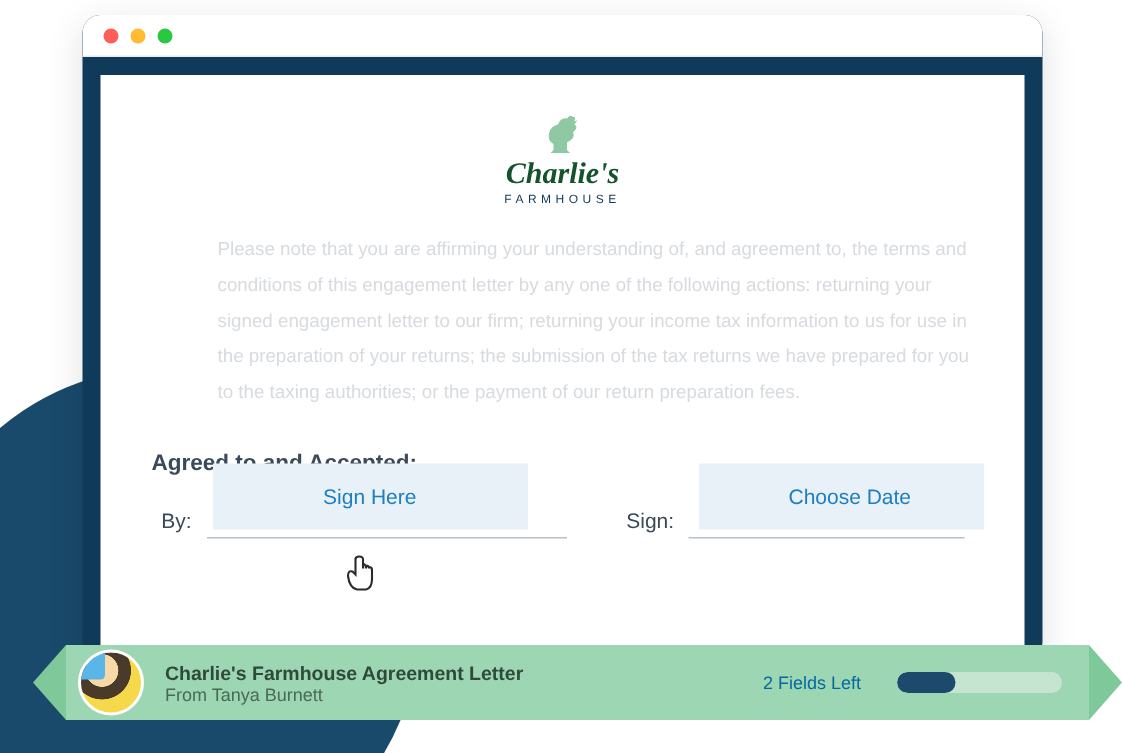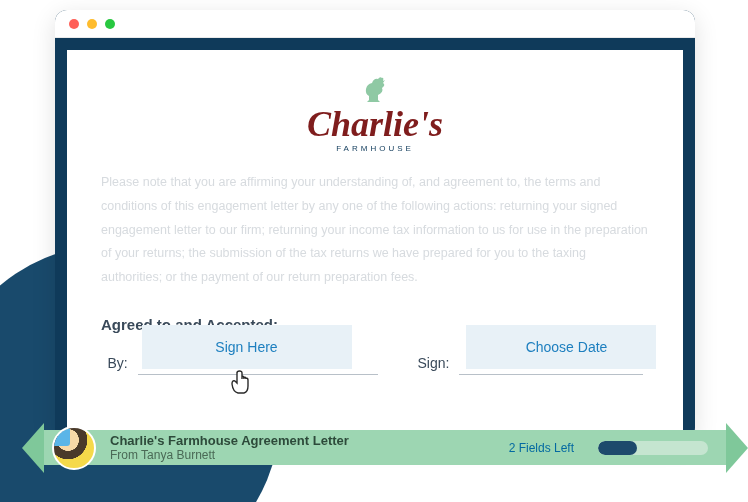--- a/index.html
+++ b/index.html
@@ -60,35 +60,36 @@
   margin-bottom: 18px;
 }
 .logo-icon {
   display: block;
   margin: 0 auto 2px auto;
 }
 .logo-text {
   font-family: Georgia, "Times New Roman", serif;
   font-style: italic;
   font-weight: 700;
-  font-size: 36px;
-  color: #7f1d1d;
+  font-size: 20px;
+  color: #14532d;
   line-height: 1;
 }
 .logo-sub {
   font-size: 8px;
   letter-spacing: 3px;
   color: #0f3a5a;
   margin-top: 2px;
 }
 .body-text {
   font-size: 12.5px;
   line-height: 1.9;
   color: #d7dbdf;
   margin-bottom: 26px;
+  margin-left: 44px;
 }
 .agreed {
   font-size: 15px;
   font-weight: 700;
   color: #3a4a5a;
   margin-bottom: 22px;
 }
 .fields-row {
   display: flex;
   gap: 40px;
@@ -133,21 +134,21 @@
   left: 230px;
   top: 370px;
   z-index: 3;
   pointer-events: none;
 }
 .status-bar {
   position: absolute;
   left: 22px;
   right: 0;
   top: 430px;
-  height: 35px;
+  height: 50px;
   z-index: 2;
   display: flex;
   align-items: center;
 }
 .status-arrow-left {
   width: 0; height: 0;
   border-top: 25px solid transparent;
   border-bottom: 25px solid transparent;
   border-right: 22px solid #7fc89a;
 }

